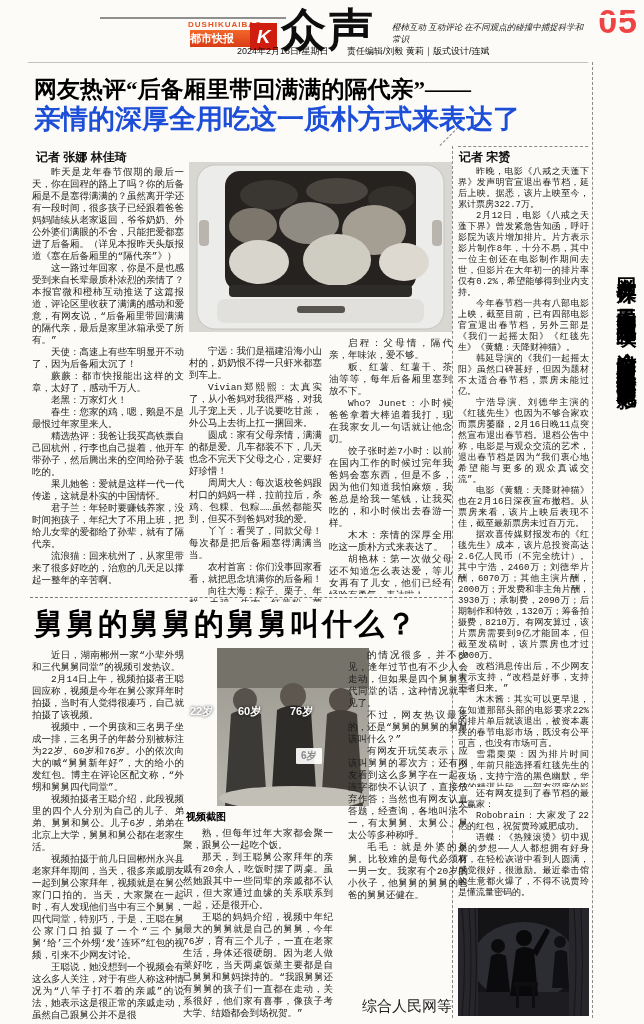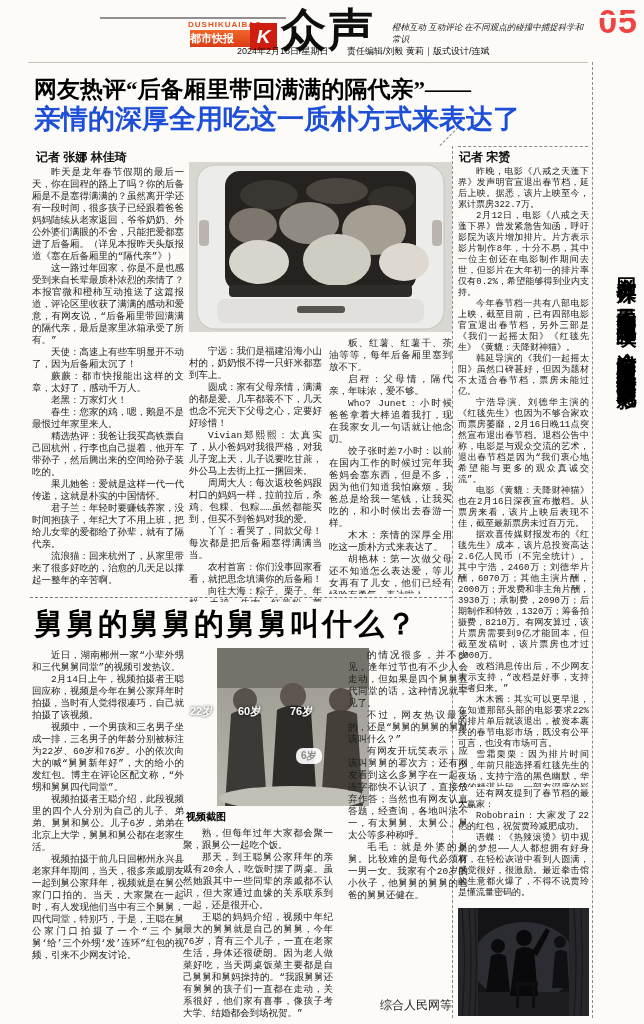--- a/index.html
+++ b/index.html
@@ -42,24 +42,24 @@
   .trunk-photo{position:absolute;left:189px;top:162px;width:263px;height:170px;}
   
   .headline2{position:absolute;left:34px;top:604px;font-size:30px;font-weight:900;letter-spacing:2px;color:#000;white-space:nowrap;}
   .a2c1{left:32px;top:650px;width:152px;height:370px;}
   .a2c2{left:183px;top:828px;width:150px;height:192px;}
   .a2c3{left:332px;top:650px;width:120px;height:342px;margin-left:16px;}
   .video-photo{position:absolute;left:186px;top:648px;width:152px;height:158px;padding-left:31px;}
   .age-label{position:absolute;color:#fff;font-size:11px;font-weight:bold;text-shadow:0 0 3px rgba(0,0,0,.8);}
   .age-22{left:4px;top:56px;} .age-60{left:52px;top:56px;} .age-76{left:104px;top:56px;}
   .age-6{position:absolute;left:110px;top:100px;background:rgba(255,255,255,.92);color:#8a8a86;
-         font-size:10px;font-weight:bold;padding:1px 5px;border-radius:7px;text-shadow:none;}
+         font-size:10px;font-weight:bold;padding:1px 5px;border-radius:1px;text-shadow:none;}
   .video-caption{position:absolute;left:186px;top:810px;width:142px;text-align:left;
                  font-size:10px;font-weight:bold;color:#000;}
-  .a2-source{position:absolute;left:332px;top:997px;width:120px;text-align:right;font-size:12px;color:#222;
+  .a2-source{position:absolute;left:332px;top:997px;width:120px;text-align:right;font-size:15px;color:#222;
              font-family:"Liberation Serif",serif;}
   
   .mvA{left:458px;top:167px;width:131px;height:620px;font-size:9px;line-height:11px;}
   .mvB{left:458px;top:789px;width:131px;height:116px;font-size:9px;line-height:11px;}
   .movie-photo{position:absolute;left:458px;top:908px;width:131px;height:108px;}
   
   .hot-take{position:absolute;left:599px;top:262px;width:42px;height:758px;writing-mode:vertical-rl;
             font-size:20px;font-weight:600;letter-spacing:2px;color:#000;font-family:"Liberation Serif",serif;}
 </style>
 </head>
@@ -119,30 +119,30 @@
       <p>蕨蕨：都市快报能出这样的文章，太好了，感动千万人。</p>
       <p>老黑：万家灯火！</p>
       <p>春生：您家的鸡，嗯，鹅是不是最恨过年家里来人。</p>
       <p>精选热评：我爸让我买高铁票自己回杭州，行李也自己提着，他开车带孙子，然后腾出来的空间给孙子装吃的。</p>
       <p>果儿她爸：爱就是这样一代一代传递，这就是朴实的中国情怀。</p>
       <p>君子兰：年轻时要赚钱养家，没时间抱孩子，年纪大了不用上班，把给儿女辈的爱都给了孙辈，就有了隔代亲。</p>
       <p>流浪猫：回来杭州了，从家里带来了很多好吃的，治愈的几天足以撑起一整年的辛苦啊。</p>
     </div>
   <div class="bodycol a1c2">
       <p>宁远：我们是福建沿海小山村的，奶奶恨不得一只虾米都塞到车上。</p>
+      <p>Vivian郑熙熙：太真实了，从小爸妈对我很严格，对我儿子宠上天，儿子说要吃甘蔗，外公马上去街上扛一捆回来。</p>
       <p>圆成：家有父母亲情，满满的都是爱。几车都装不下，几天也念不完天下父母之心，定要好好珍惜！</p>
-      <p>Vivian郑熙熙：太真实了，从小爸妈对我很严格，对我儿子宠上天，儿子说要吃甘蔗，外公马上去街上扛一捆回来。</p>
       <p>周周大人：每次返校爸妈跟村口的妈妈一样，拉前拉后，杀鸡、包粿、包粽……虽然都能买到，但买不到爸妈对我的爱。</p>
       <p>丫丫：看哭了，同款父母！每次都是把后备厢塞得满满当当。</p>
       <p>农村首富：你们没事回家看看，就把思念填满你的后备厢！</p>
       <p>向往大海：粽子、栗子、年糕、土鸡、牛肉、红薯粉、萝卜、青菜、米</p>
     </div>
   <div class="bodycol a1c3">
+      <p>启程：父母情，隔代亲，年味浓，爱不够。</p>
       <p>粄、红薯、红薯干、茶油等等，每年后备厢里塞到放不下。</p>
-      <p>启程：父母情，隔代亲，年味浓，爱不够。</p>
       <p>Who? Junet：小时候爸爸拿着大棒追着我打，现在我家女儿一句话就让他念叨。</p>
       <p>饺子张时差7小时：以前在国内工作的时候过完年我爸妈会塞东西，但是不多，因为他们知道我怕麻烦，我爸总是给我一笔钱，让我买吃的，和小时候出去春游一样。</p>
       <p>木木：亲情的深厚全用吃这一质朴方式来表达了。</p>
       <p>胡艳林：第一次做父母还不知道怎么表达爱，等儿女再有了儿女，他们已经有经验有勇气，表达啦！</p>
       <p>莫子：眼里进了沙子，感动了我的中国年。</p>
     </div>
 
   <div class="headline2">舅舅的舅舅的舅舅叫什么？</div>
 
   <div class="video-photo">
@@ -169,20 +169,21 @@
     <span class="age-6">6岁</span>
   </div>
   <div class="video-caption">视频截图</div>
 
   <div class="bodycol a2c1">
       <p>近日，湖南郴州一家“小辈外甥和三代舅舅同堂”的视频引发热议。</p>
       <p>2月14日上午，视频拍摄者王聪回应称，视频是今年在舅公家拜年时拍摄，当时有人觉得很凑巧，自己就拍摄了该视频。</p>
       <p>视频中，一个男孩和三名男子坐成一排，三名男子的年龄分别被标注为22岁、60岁和76岁。小的依次向大的喊“舅舅新年好”，大的给小的发红包。博主在评论区配文称，“外甥和舅舅四代同堂”。</p>
       <p>视频拍摄者王聪介绍，此段视频里的四个人分别为自己的儿子、弟弟、舅舅和舅公。儿子6岁，弟弟在北京上大学，舅舅和舅公都在老家生活。</p>
       <p>视频拍摄于前几日回郴州永兴县老家拜年期间，当天，很多亲戚朋友一起到舅公家拜年，视频就是在舅公家门口拍的。当天，大家聚在一起时，有人发现他们当中有三个舅舅，四代同堂，特别巧，于是，王聪在舅公家门口拍摄了一个“三个舅舅‘给’三个外甥‘发’连环”红包的视频，引来不少网友讨论。</p>
+      <p>王聪说，她没想到一个视频会有这么多人关注，对于有些人称这种情况为“八竿子打不着的亲戚”的说法，她表示这是很正常的亲戚走动，虽然自己跟舅公并不是很</p>
     </div>
   <div class="bodycol a2c2">
       <p>熟，但每年过年大家都会聚一聚，跟舅公一起吃个饭。</p>
       <p>那天，到王聪舅公家拜年的亲戚有20余人，吃饭时摆了两桌。虽然她跟其中一些同辈的亲戚都不认识，但大家通过血缘的关系联系到一起，还是很开心。</p>
       <p>王聪的妈妈介绍，视频中年纪最大的舅舅就是自己的舅舅，今年76岁，育有三个儿子，一直在老家生活，身体还很硬朗。因为老人做菜好吃，当天两桌饭菜主要都是自己舅舅和舅妈操持的。“我跟舅舅还有舅舅的孩子们一直都在走动，关系很好，他们家有喜事，像孩子考大学、结婚都会到场祝贺。”</p>
     </div>
   <div class="bodycol a2c3">
       <p>的情况很多，并不少见，逢年过节也有不少人会走动，但如果是四个舅舅五代同堂的话，这种情况就罕见了。</p>
       <p>不过，网友热议最多的，还是“舅舅的舅舅的舅舅该叫什么？”</p>
       <p>有网友开玩笑表示，应该叫舅舅的幂次方；还有网友看到这么多舅字在一起，连字都快不认识了，直接放弃作答；当然也有网友认真答题，经查询，各地叫法不一，有太舅舅、太舅公、舅太公等多种称呼。</p>

